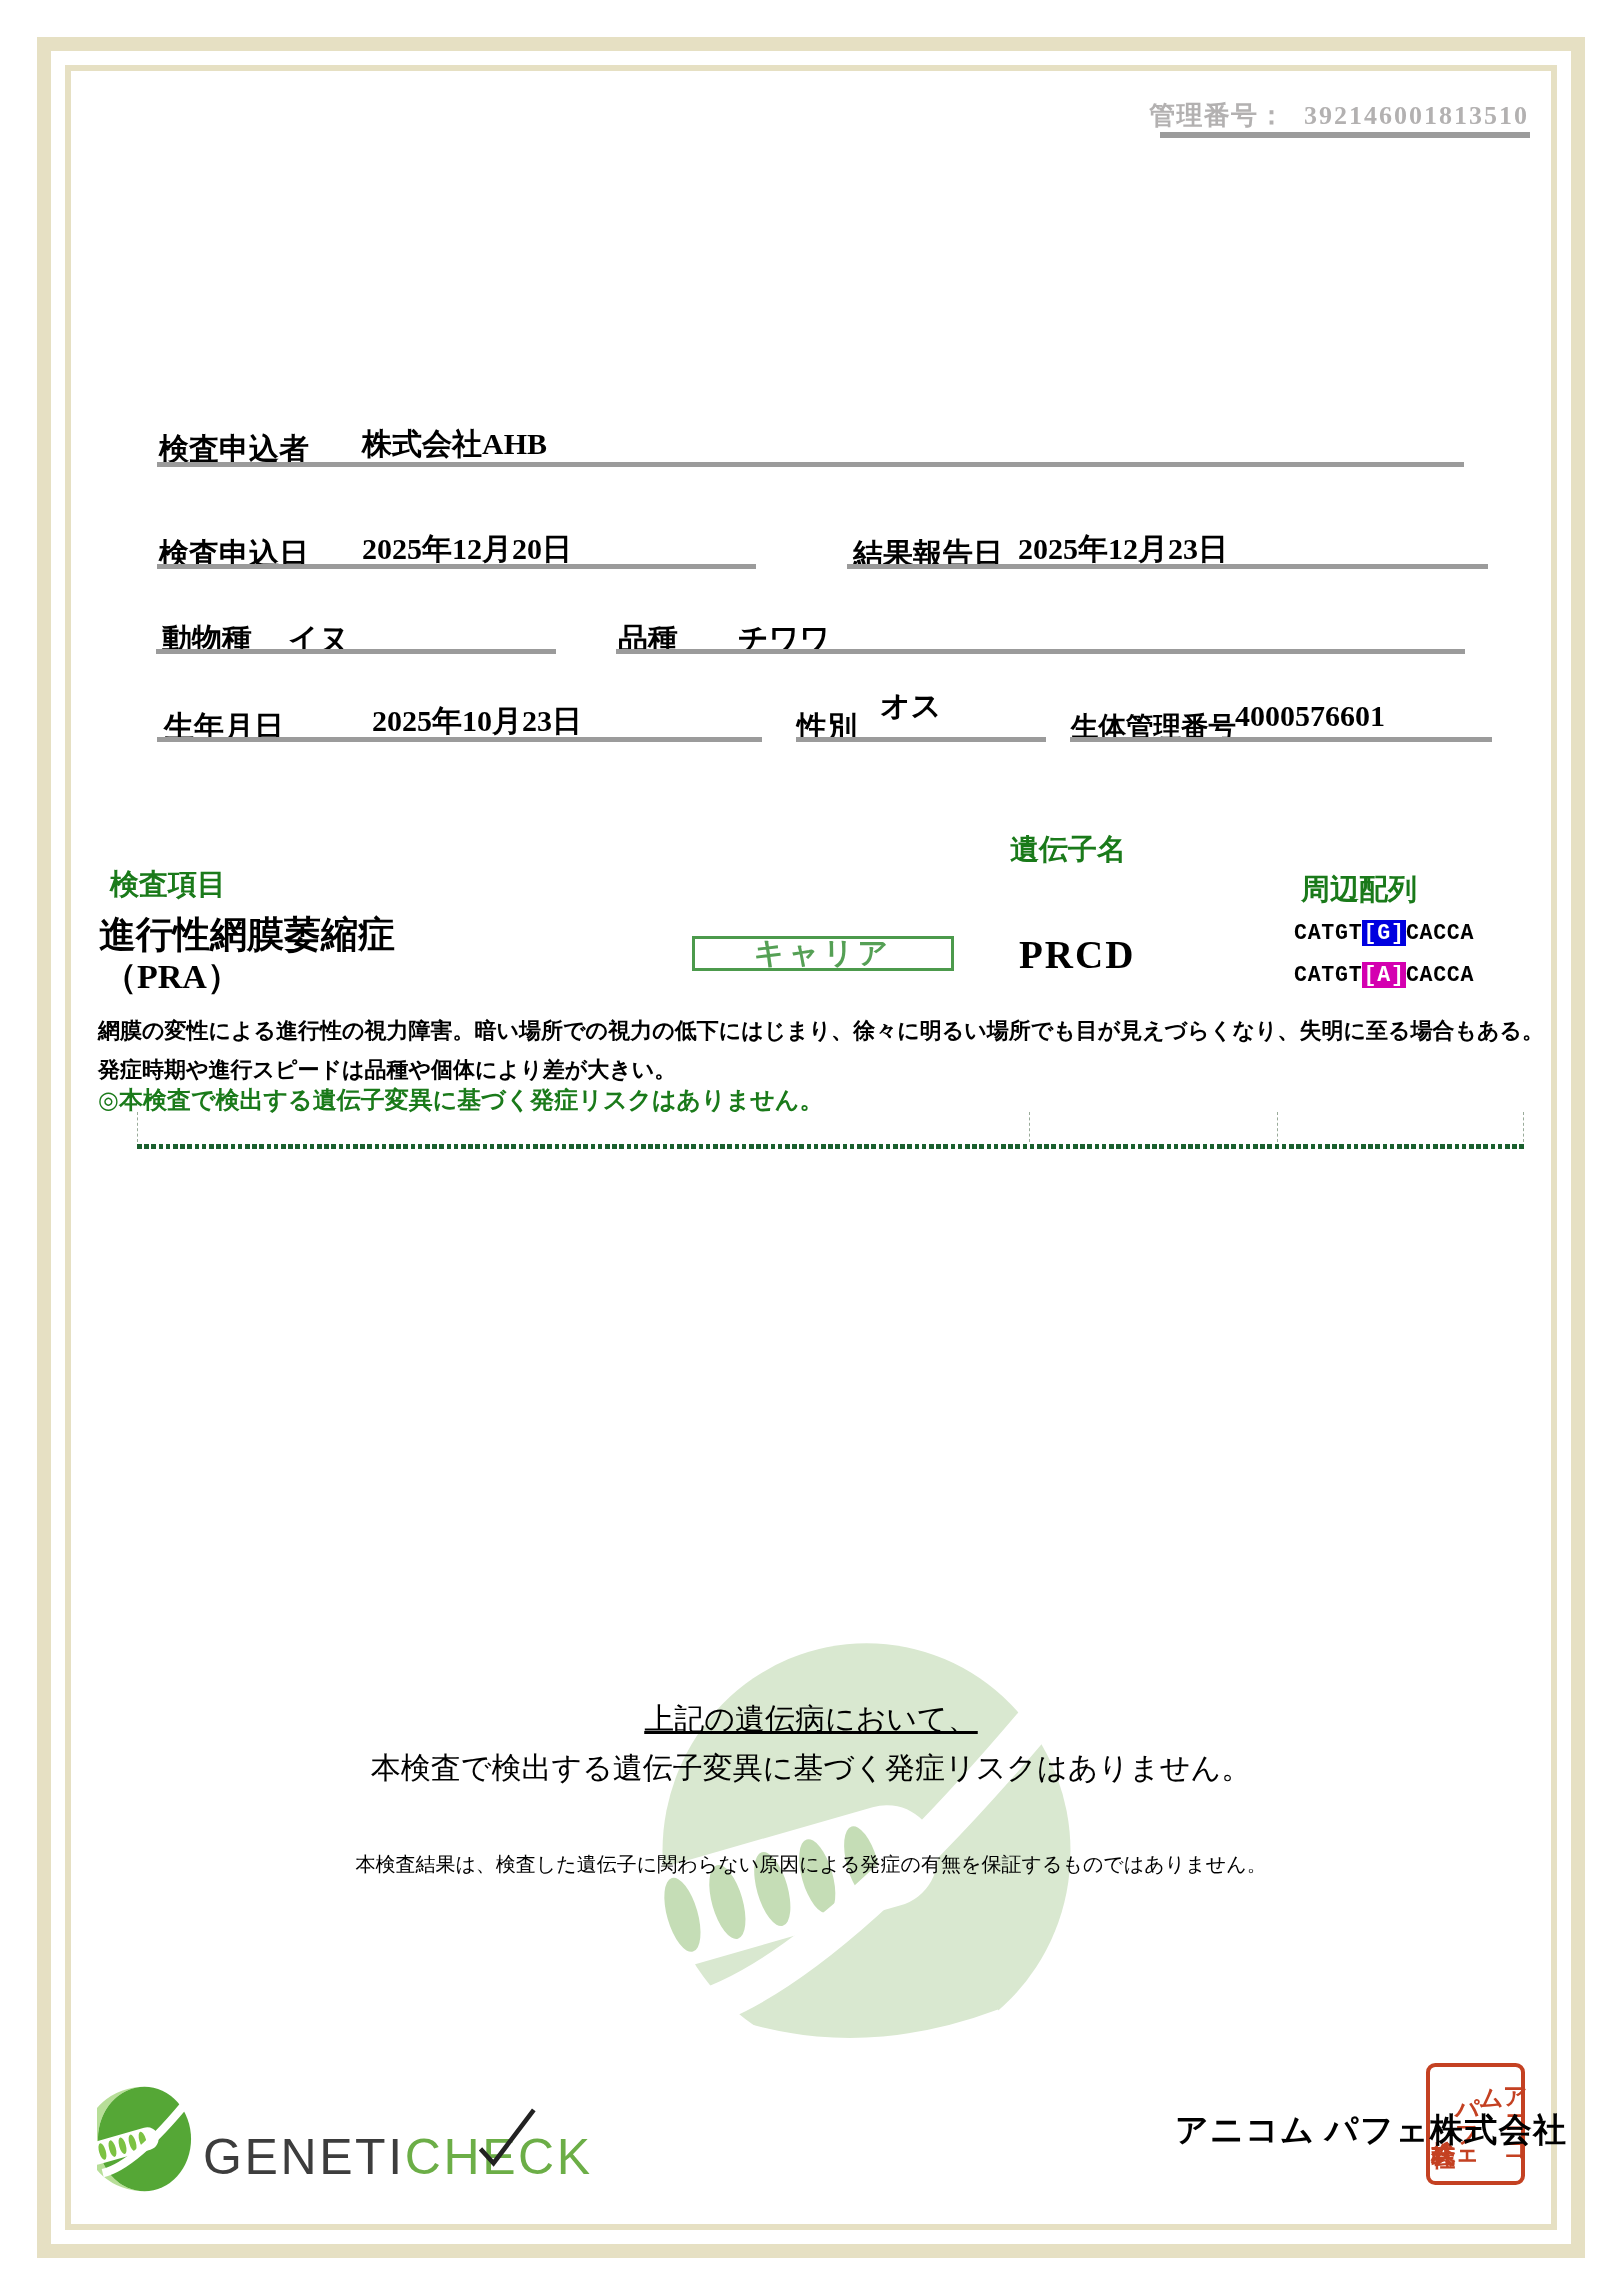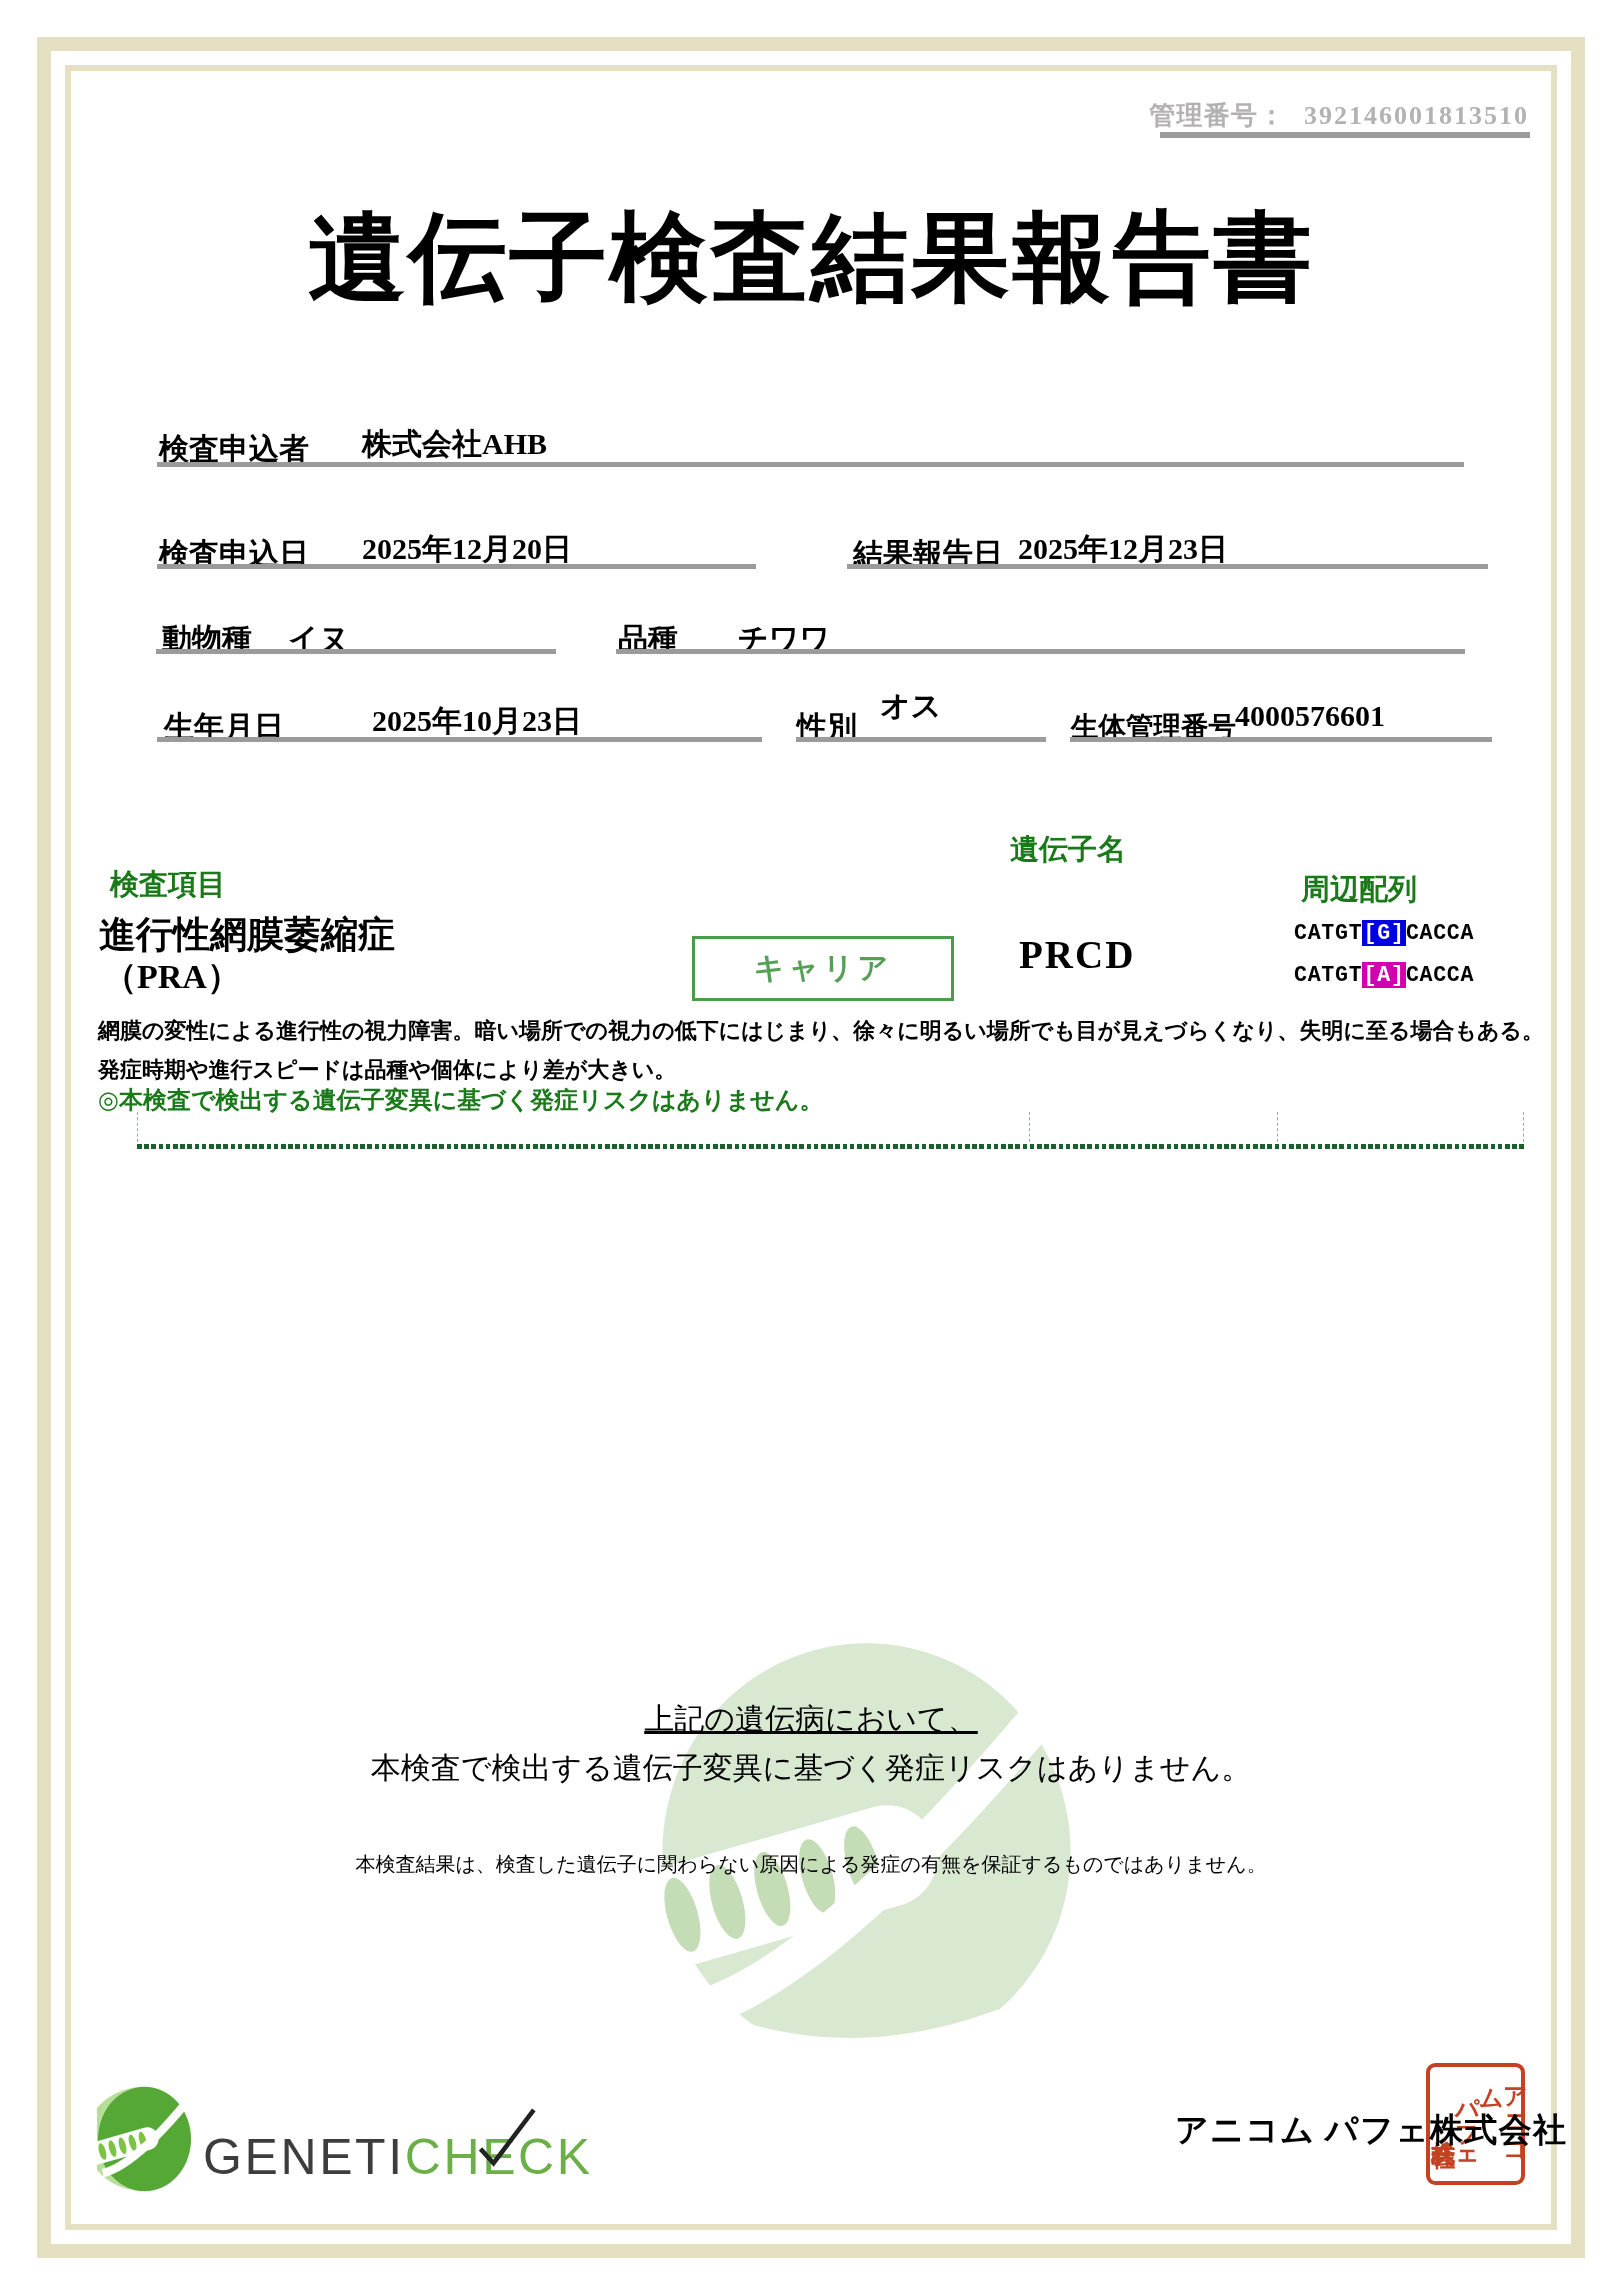--- a/index.html
+++ b/index.html
@@ -37,21 +37,21 @@
   .title{top:193px;left:0;width:100%;text-align:center;font-size:98px;font-weight:bold;letter-spacing:2.6px;white-space:nowrap;}
 
   .lbl{font-size:30px;font-weight:bold;white-space:nowrap;}
   .val{font-size:30px;font-weight:bold;white-space:nowrap;}
   .uline{height:5.2px;background:var(--underline-gray);}
 
   .green-lbl{color:var(--accent-green);font-size:29px;font-weight:bold;white-space:nowrap;}
   .disease{font-size:37px;font-weight:bold;white-space:nowrap;}
   .disease-abbr{font-size:34px;font-weight:bold;white-space:nowrap;}
 
-  .badge{top:936px;left:692px;width:262px;height:65px;border:3.3px solid #4c9a4c;
+  .badge{top:936px;left:692px;width:262px;height:35px;border:3.3px solid #4c9a4c;
          display:flex;align-items:center;justify-content:center;}
   .badge span{color:var(--badge-green);font-size:30px;font-weight:bold;letter-spacing:3.9px;}
 
   .gene-name{font-size:39px;font-weight:600;letter-spacing:2px;white-space:nowrap;}
   .seq{font-family:"Liberation Mono","DejaVu Sans Mono",monospace;font-size:21.6px;font-weight:bold;white-space:nowrap;letter-spacing:0.7px;}
   .seq .allele{color:#fff;padding:0.7px 1.3px;}
   .seq .allele.g{background:var(--allele-blue);}
   .seq .allele.a{background:var(--allele-magenta);}
 
   .desc{font-size:22px;font-weight:bold;white-space:nowrap;}
@@ -101,21 +101,20 @@
     </g>
     <path d="M8 88 Q40 80 96 12" stroke="#ffffff" stroke-width="9" fill="none"></path>
     <path d="M20 93 Q50 102 82 90" stroke="#ffffff" stroke-width="6" fill="none"></path>
   </svg>
 
   <div class="abs mgmt">
     <span>管理番号：</span><span class="num">392146001813510</span>
   </div>
   <div class="abs mgmt-bar"></div>
 
-  <div class="abs title">遺伝子検査結果報告書</div>
 
   <div class="abs lbl" style="top:429px;left:159px;">検査申込者</div>
   <div class="abs val" style="top:424px;left:362px;">株式会社AHB</div>
   <div class="abs uline" style="top:462px;left:157px;width:1307px;"></div>
 
   <div class="abs lbl" style="top:534px;left:159px;">検査申込日</div>
   <div class="abs val" style="top:529px;left:362px;">2025年12月20日</div>
   <div class="abs uline" style="top:564px;left:157px;width:599px;"></div>
   <div class="abs lbl" style="top:534px;left:853px;">結果報告日</div>
   <div class="abs val" style="top:529px;left:1018px;">2025年12月23日</div>

